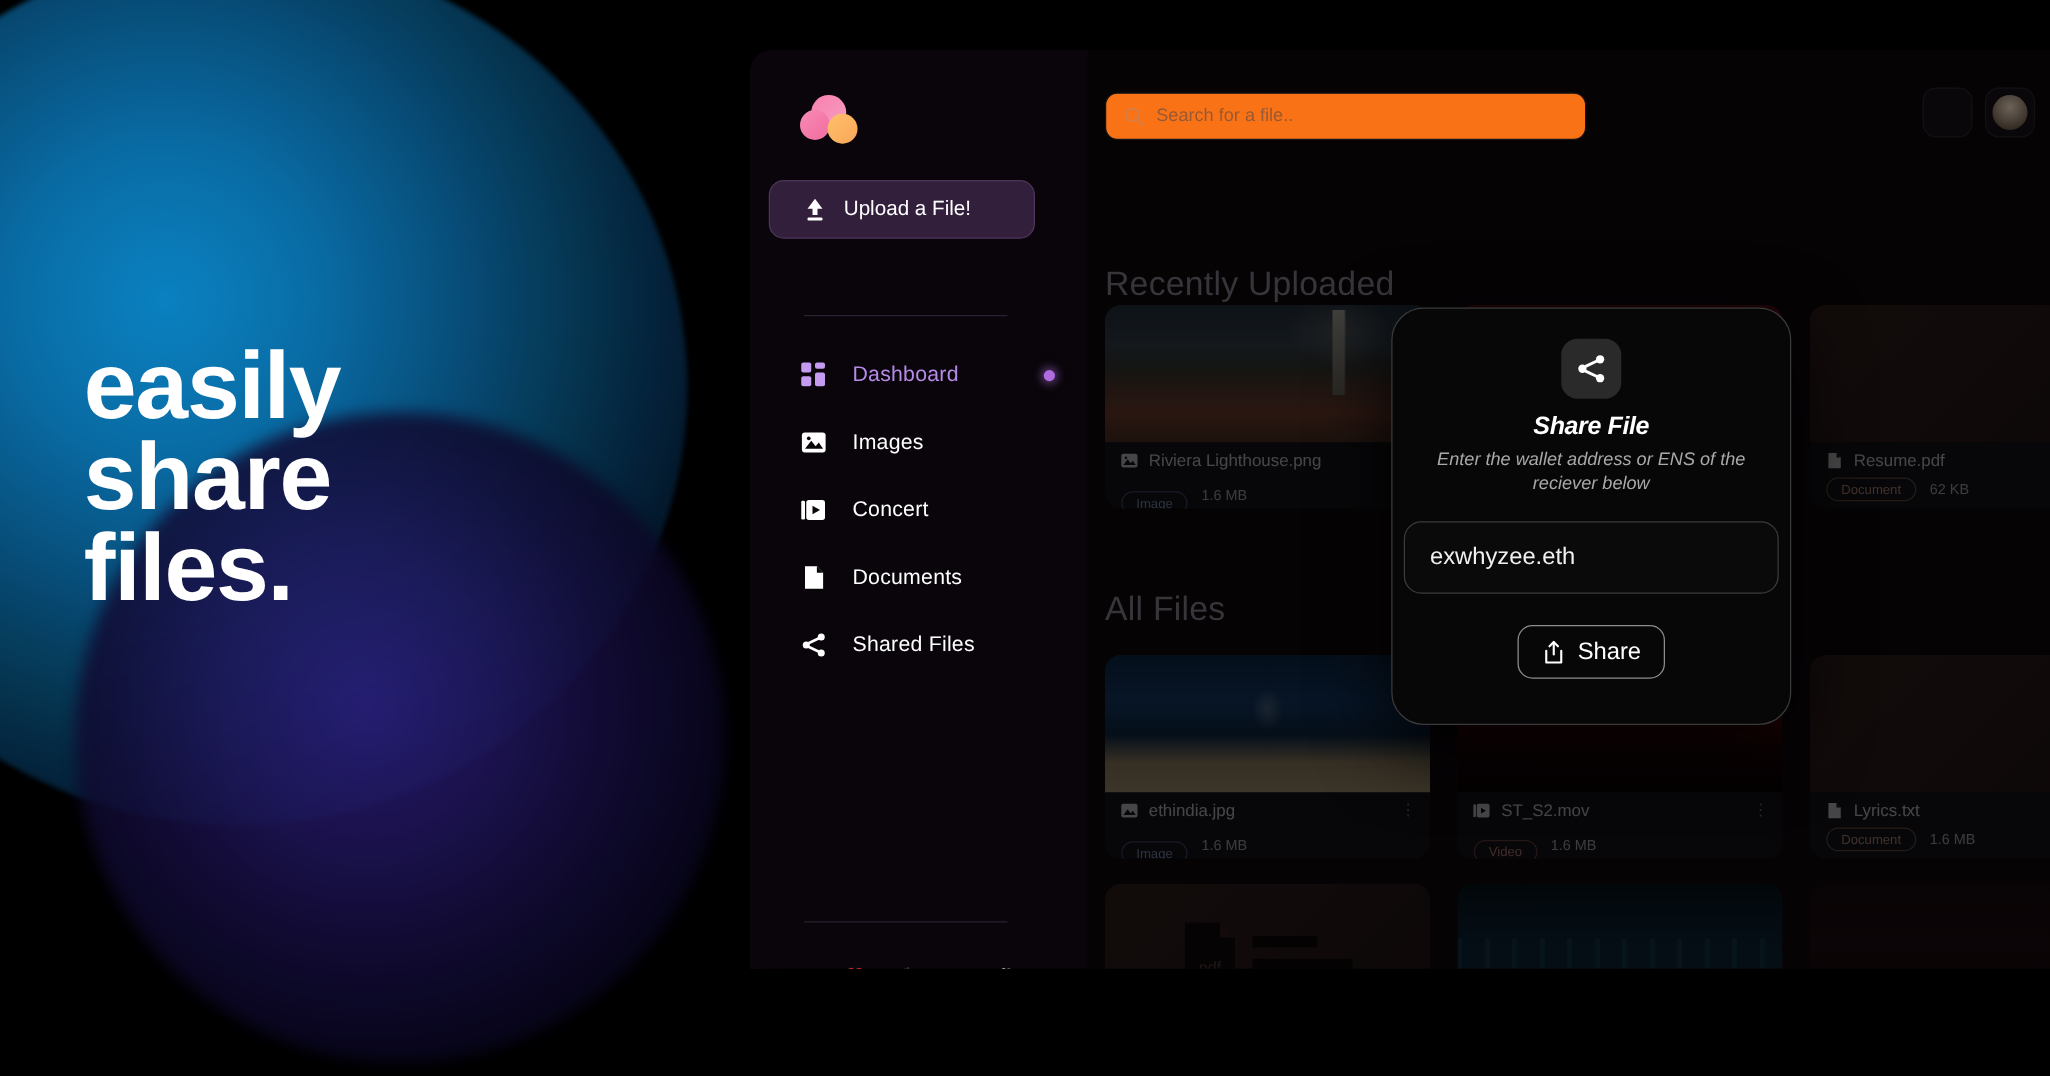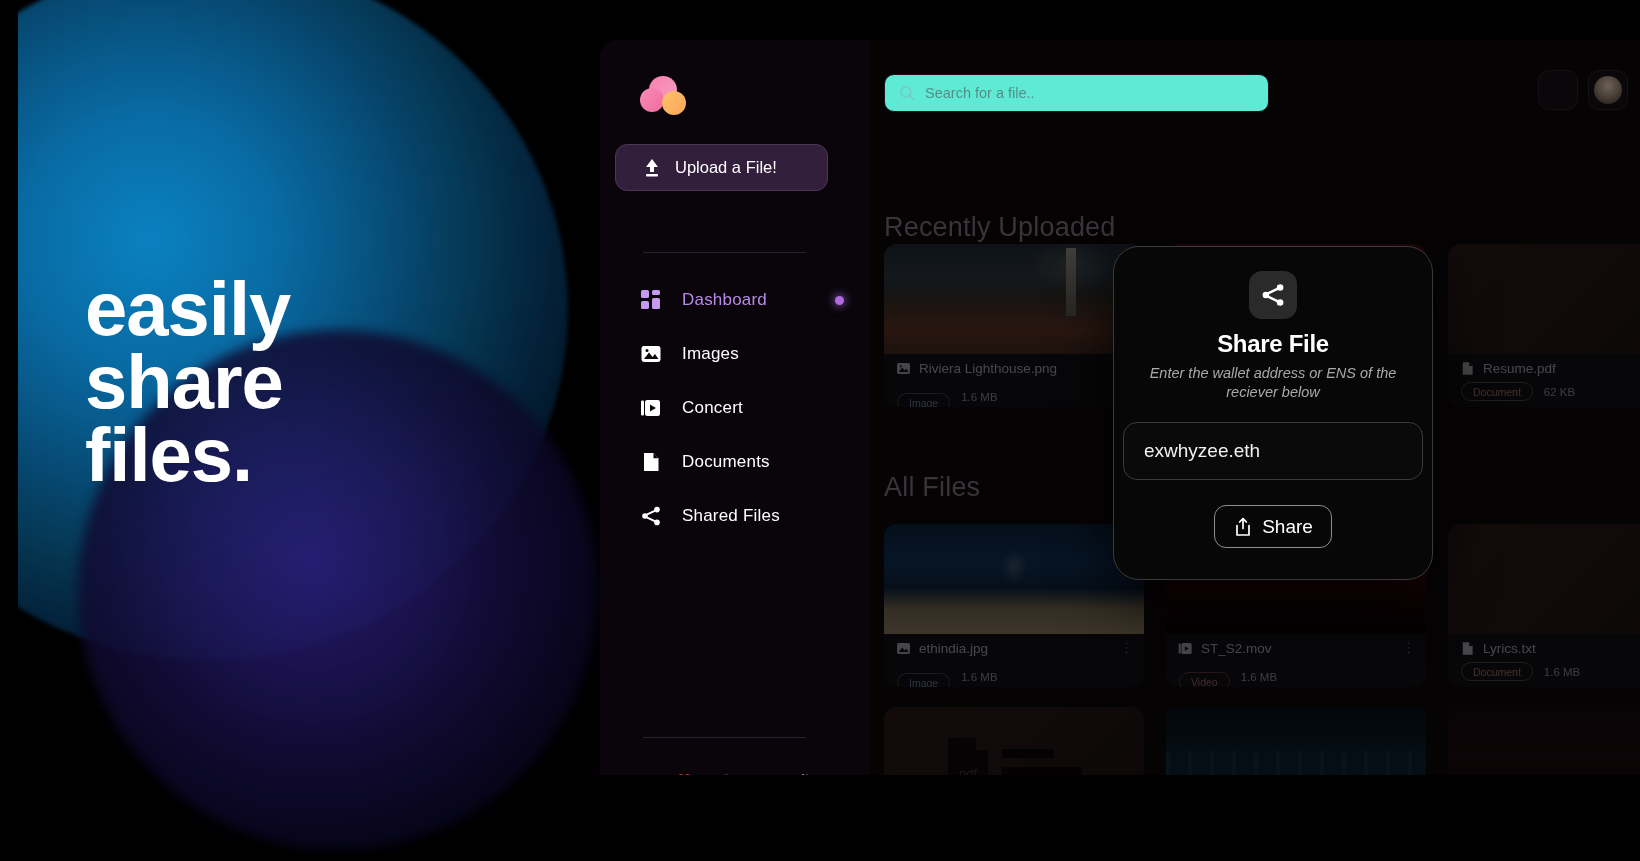--- a/index.html
+++ b/index.html
@@ -16,21 +16,21 @@
     position: relative;
     width: 1640px;
     height: 861px;
     background: #000;
     overflow: hidden;
   }
 
   
   .hero {
     position: absolute;
-    left: 18px; top: 0;
+    left: 0; top: 0;
     width: 600px; height: 861px;
     overflow: hidden;
     background: #000;
   }
   .hero-glow {
     position: absolute;
     left: -170px; top: -40px;
     width: 720px; height: 700px;
     border-radius: 50%;
     background: radial-gradient(circle at 42% 40%,
@@ -172,21 +172,21 @@
     left: 270px; top: 0;
     width: 770px; height: 735px;
     overflow: hidden;
   }
   .search-bar {
     position: absolute;
     left: 14px; top: 34px;
     width: 385px; height: 38px;
     border-radius: 10px;
     border: 1px solid #181418;
-    background: #5eead4;
+    background: #f97316;
     display: flex;
     align-items: center;
     gap: 10px;
     padding: 0 14px;
   }
   .search-bar .ic { width: 16px; height: 16px; opacity: .32; }
   .search-bar .ph {
     font-size: 14.5px;
     color: #4a444a;
     opacity: .55;
@@ -353,24 +353,25 @@
   }
   .modal-icon {
     width: 48px; height: 48px;
     border-radius: 13px;
     background: #2a2a2a;
     margin: 24px auto 0 auto;
     display: flex; align-items: center; justify-content: center;
   }
   .modal-title {
     margin-top: 11px;
-    font-size: 24px;
+    font-size: 20px;
     font-weight: bold;
     color: #ffffff;
     letter-spacing: -.3px;
+    font-style: italic;
   }
   .modal-sub {
     margin: 6px auto 0 auto;
     width: 272px;
     font-size: 14.5px;
     line-height: 19px;
     color: #a9a9a9;
     font-style: italic;
   }
   .modal-input {

